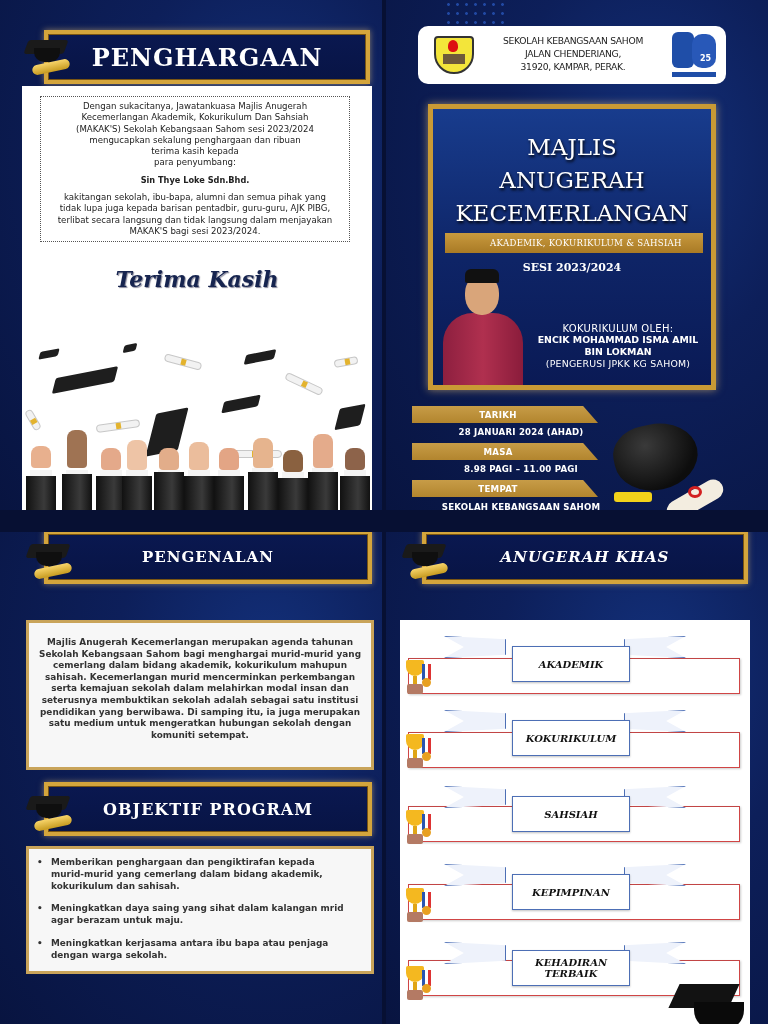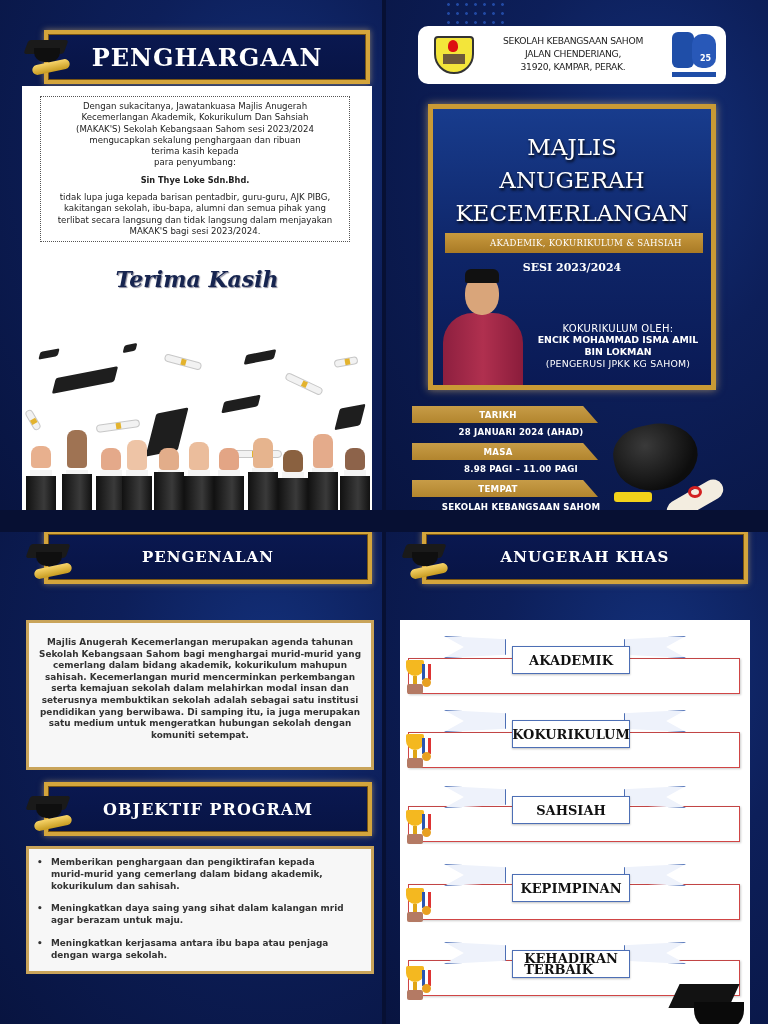--- a/index.html
+++ b/index.html
@@ -4,21 +4,21 @@
 <style>
   * { box-sizing: border-box; margin: 0; padding: 0; }
   html, body { width: 768px; height: 1024px; overflow: hidden; background: #0b1a4a; }
   body { position: relative; font-family: "DejaVu Sans", sans-serif; }
 
   .panel { position: absolute; width: 384px; height: 512px; overflow: hidden;
     background: radial-gradient(ellipse at 70% 30%, #13307a 0%, #0d1f5a 40%, #081440 100%); }
   .p1 { left: 0; top: 0; }
   .p2 { left: 384px; top: 0; }
   .p3 { left: 0; top: 512px; }
-  .p4 { left: 384px; top: 512px; }
+  .p4 { left: 384px; top: 512px; font-style: italic; }
   .divider-h { position: absolute; left: 0; top: 510px; width: 768px; height: 22px; background: #071033; }
   .divider-v { position: absolute; left: 382px; top: 0; width: 4px; height: 1024px; background: #071033; }
 
   .swoosh { position: absolute; border-radius: 50%; border: 14px solid transparent; }
   .swoosh.gold { border-left-color: #c9922a; border-top-color: #a8741c; }
   .swoosh.blue { border-right-color: #1d4fae; border-bottom-color: #1a43a0; }
   .dots { position: absolute; background-image: radial-gradient(#2a5bc4 1.2px, transparent 1.6px); background-size: 9px 9px; opacity: .7; }
 
   
   .hdr { position: absolute; height: 54px; border: 4px solid #d4a53c;
@@ -86,21 +86,21 @@
   .obj-list { list-style: none; padding: 8px 24px 6px 8px; }
   .obj-list li { position: relative; padding-left: 14px; font-size: 8.9px; line-height: 11.8px; font-weight: bold; color: #333; margin-bottom: 11px; }
   .obj-list li::before { content: "•"; position: absolute; left: 0; top: 0; }
 
   
   .award-card { position: absolute; left: 16px; top: 108px; width: 350px; height: 404px; background: #fff; }
   .award-row { position: absolute; left: 8px; width: 332px; height: 36px; border: 1.5px solid #d04545; border-top-color: #c24545; box-shadow: 1px 1px 2px rgba(0,0,0,.2); }
   .ribbon-tail { position: absolute; width: 62px; height: 22px; background: #eef2fb; border: 1.5px solid #4d6fb5; }
   .ribbon-tail.l { clip-path: polygon(0 0, 100% 15%, 100% 85%, 0 100%, 32% 50%); }
   .ribbon-tail.r { clip-path: polygon(0 15%, 100% 0, 68% 50%, 100% 100%, 0 85%); }
-  .ribbon-band { position: absolute; width: 118px; height: 28px; background: #fff; border: 1.5px solid #4d6fb5; box-shadow: 0 1px 2px rgba(0,0,0,.25); display: flex; align-items: center; justify-content: center; font-family: "DejaVu Serif", serif; font-weight: bold; font-size: 13px; line-height: 11px; color: #111; }
+  .ribbon-band { position: absolute; width: 118px; height: 36px; background: #fff; border: 1.5px solid #4d6fb5; box-shadow: 0 1px 2px rgba(0,0,0,.25); display: flex; align-items: center; justify-content: center; text-align: center; font-family: "DejaVu Serif", serif; font-weight: bold; font-size: 10px; line-height: 11px; color: #111; }
   .trophy { position: absolute; left: 4px; width: 28px; height: 40px; }
   .trophy .cup { position: absolute; left: 2px; top: 0; width: 18px; height: 16px; background: #f4b820; border-radius: 2px 2px 10px 10px; }
   .trophy .stem { position: absolute; left: 9px; top: 16px; width: 4px; height: 8px; background: #e0a516; }
   .trophy .base { position: absolute; left: 3px; top: 24px; width: 16px; height: 10px; background: #b47a64; border-radius: 2px; }
   .trophy .medal { position: absolute; left: 18px; top: 4px; width: 9px; height: 16px; background: linear-gradient(90deg,#2a55b0 33%,#fff 33% 66%,#d33 66%); }
   .trophy .medal::after { content: ""; position: absolute; left: 0; top: 14px; width: 9px; height: 9px; background: #e8a020; border-radius: 50%; }
 
   .cornercap { position: absolute; left: 290px; top: 468px; width: 80px; height: 50px; }
   .cornercap .b { position: absolute; left: 0; top: 4px; width: 60px; height: 24px; background: #121212; transform: skewX(-25deg); }
   .cornercap .c { position: absolute; left: 20px; top: 22px; width: 50px; height: 28px; background: #0a0a0a; border-radius: 0 0 20px 20px; }
@@ -121,22 +121,22 @@
 
   <div class="card-white" style="left:22px;top:86px;width:350px;height:432px;">
     <div class="dotted-box" style="left:18px;top:10px;width:310px;">
       <div>Dengan sukacitanya, Jawatankuasa Majlis Anugerah</div>
       <div>Kecemerlangan Akademik, Kokurikulum Dan Sahsiah</div>
       <div>(MAKAK'S) Sekolah Kebangsaan Sahom sesi 2023/2024</div>
       <div>mengucapkan sekalung penghargaan dan ribuan</div>
       <div>terima kasih kepada</div>
       <div>para penyumbang:</div>
       <div class="sponsor">Sin Thye Loke Sdn.Bhd.</div>
+      <div>kakitangan sekolah, ibu-bapa, alumni dan semua pihak yang</div>
       <div>tidak lupa juga kepada barisan pentadbir, guru-guru, AJK PIBG,</div>
-      <div>kakitangan sekolah, ibu-bapa, alumni dan semua pihak yang</div>
       <div>terlibat secara langsung dan tidak langsung dalam menjayakan</div>
       <div>MAKAK'S bagi sesi 2023/2024.</div>
     </div>
     <div class="terima" style="top:180px;">Terima Kasih</div>
   </div>
 
   <div class="grad-scene">
     <div class="mcap" style="left:18px;top:20px;width:18px;height:8px;"></div>
     <div class="mcap" style="left:102px;top:14px;width:12px;height:8px;"></div>
     <div class="mcap" style="left:34px;top:42px;width:58px;height:16px;"></div>

